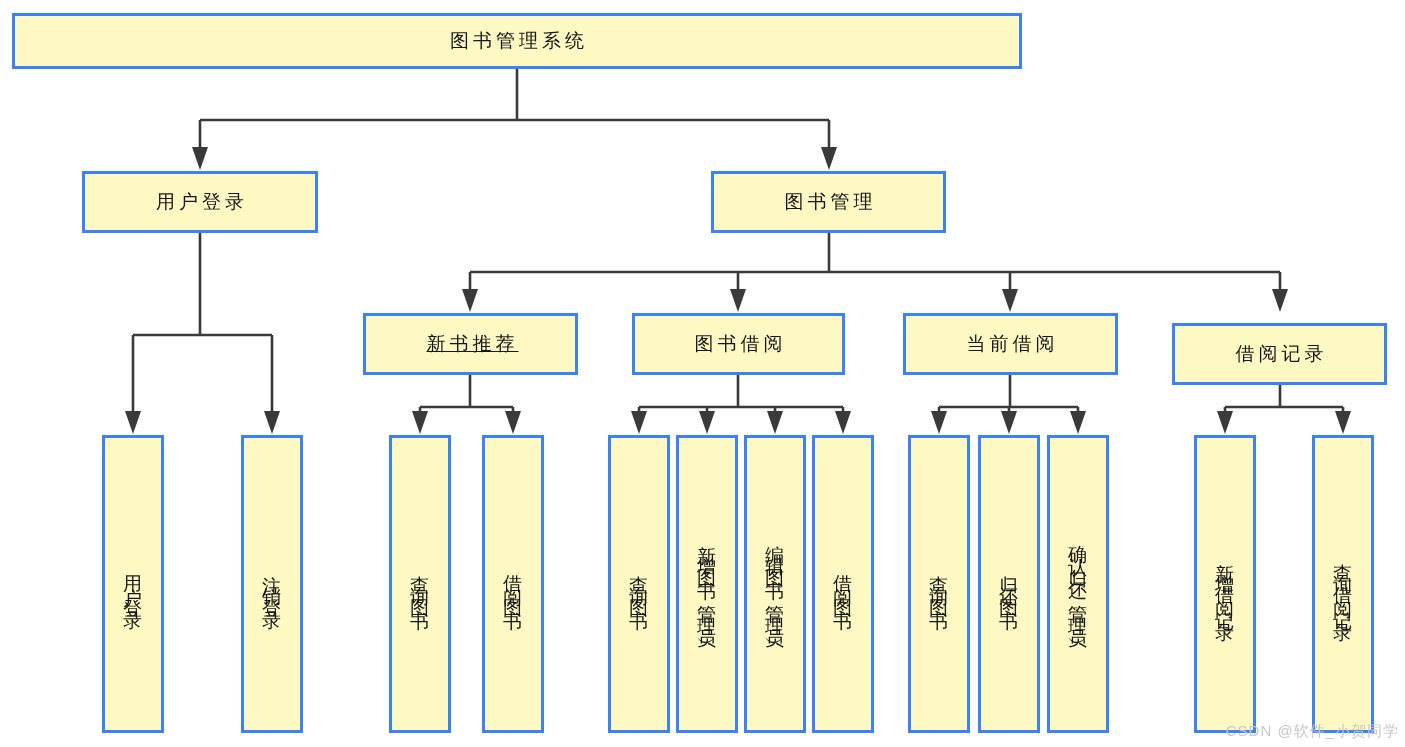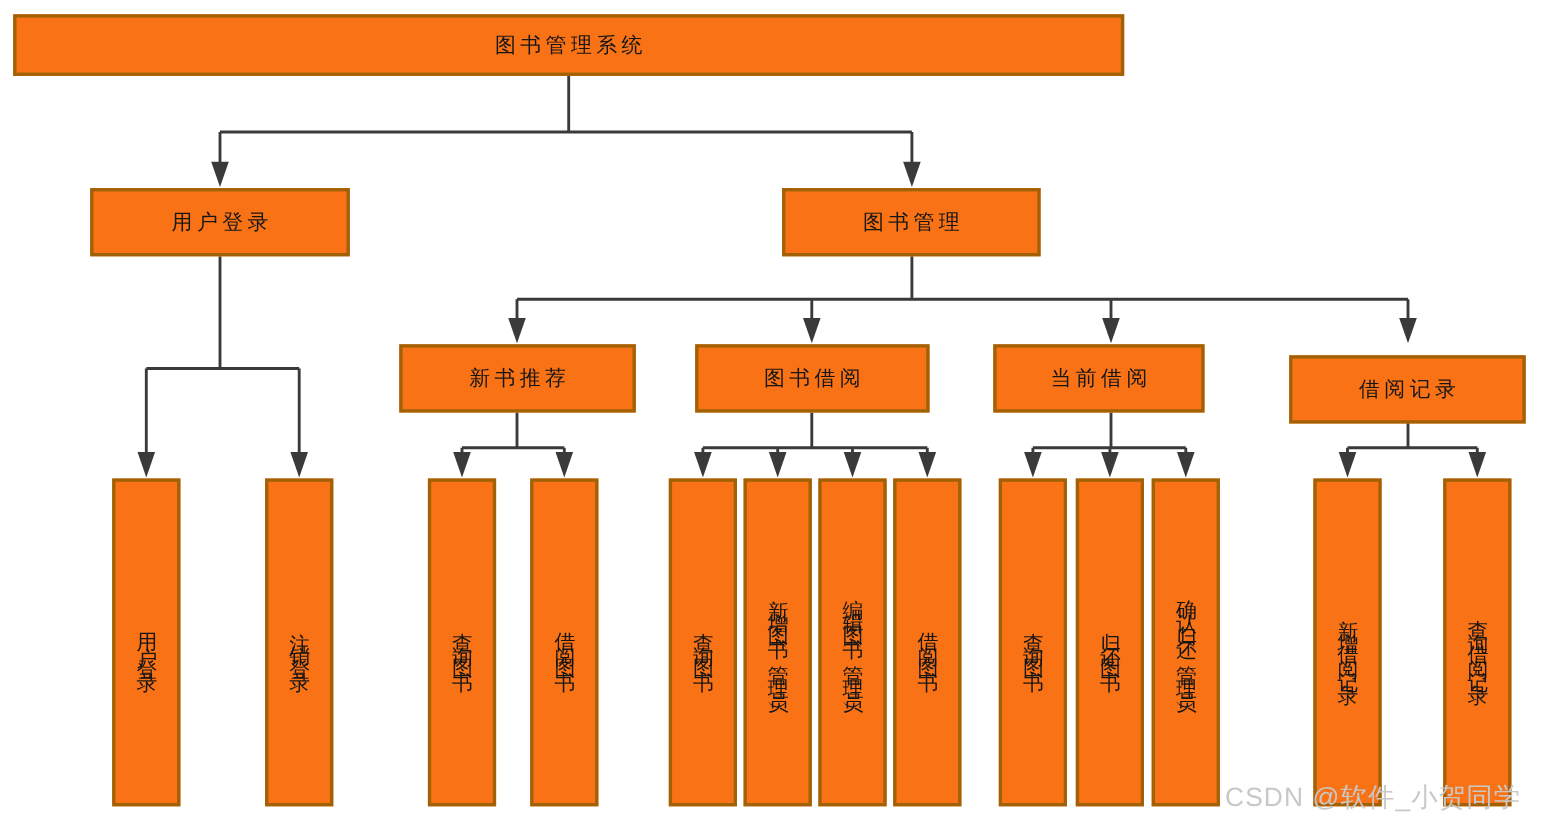--- a/index.html
+++ b/index.html
@@ -12,22 +12,22 @@
     font-family: "Liberation Sans", sans-serif;
   }
   .connectors {
     position: absolute;
     left: 0; top: 0;
     width: 1405px; height: 747px;
   }
   .node {
     position: absolute;
     box-sizing: border-box;
-    background: #f97316;
-    border: 3px solid #a16207;
+    background: #fef9c3;
+    border: 3px solid #3b82f6;
     display: flex;
     align-items: center;
     justify-content: center;
     color: #161616;
     font-size: 19px;
     letter-spacing: 4px;
     white-space: nowrap;
   }
   .node.h span { text-indent: 4px; }
   .node.v {
@@ -37,35 +37,35 @@
     writing-mode: vertical-rl;
     text-orientation: mixed;
     letter-spacing: 12px;
     font-size: 19px;
     line-height: 1;
   }
   
   .n-root   { left: 12px;   top: 13px;  width: 1010px; height: 56px; }
   .n-login  { left: 82px;   top: 171px; width: 236px;  height: 62px; }
   .n-mgmt   { left: 711px;  top: 171px; width: 235px;  height: 62px; font-family: Liberation Mono, monospace; }
-  .n-rec    { left: 363px;  top: 313px; width: 215px;  height: 62px; }
+  .n-rec    { left: 363px;  top: 313px; width: 215px;  height: 62px; text-decoration: underline; }
   .n-bor    { left: 632px;  top: 313px; width: 213px;  height: 62px; font-family: Liberation Mono, monospace; }
-  .n-cur    { left: 903px;  top: 313px; width: 192px;  height: 62px; }
+  .n-cur    { left: 903px;  top: 313px; width: 215px;  height: 62px; }
   .n-log    { left: 1172px; top: 323px; width: 215px;  height: 62px; }
   .leaf     { top: 435px; width: 62px; height: 298px; }
   .l-a1 { left: 102px; }  .l-a2 { left: 241px; }
   .l-b1 { left: 389px; }  .l-b2 { left: 482px; }
   .l-c1 { left: 608px; }  .l-c2 { left: 676px; }  .l-c3 { left: 744px; }  .l-c4 { left: 812px; }
   .l-d1 { left: 908px; }  .l-d2 { left: 978px; }  .l-d3 { left: 1047px; }
   .l-e1 { left: 1194px; } .l-e2 { left: 1312px; }
   .watermark {
     position: absolute;
-    right: 22px;
+    right: 6px;
     bottom: 6px;
-    font-size: 24px;
+    font-size: 15px;
     color: #c8c8c8;
     letter-spacing: 1px;
     z-index: 5;
     white-space: nowrap;
   }
   svg path { stroke: #3a3a3a; stroke-width: 2.6; fill: none; }
   svg polygon { fill: #3a3a3a; stroke: none; }
 </style>
 </head>
 <body>

